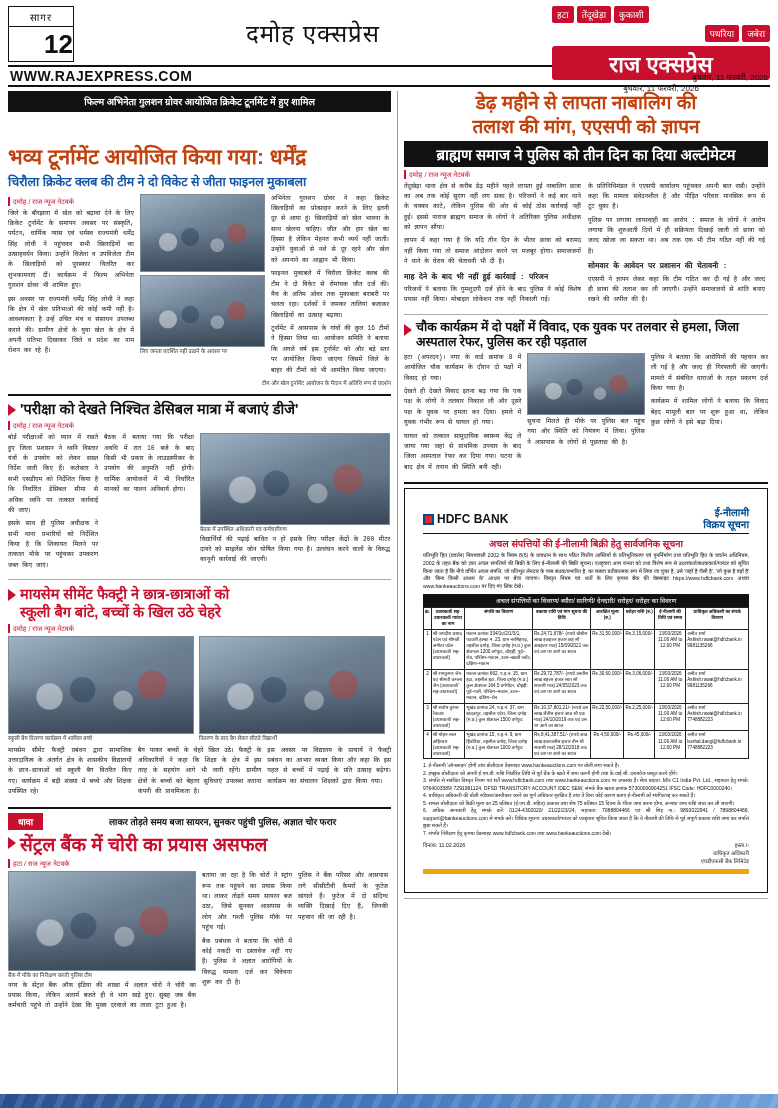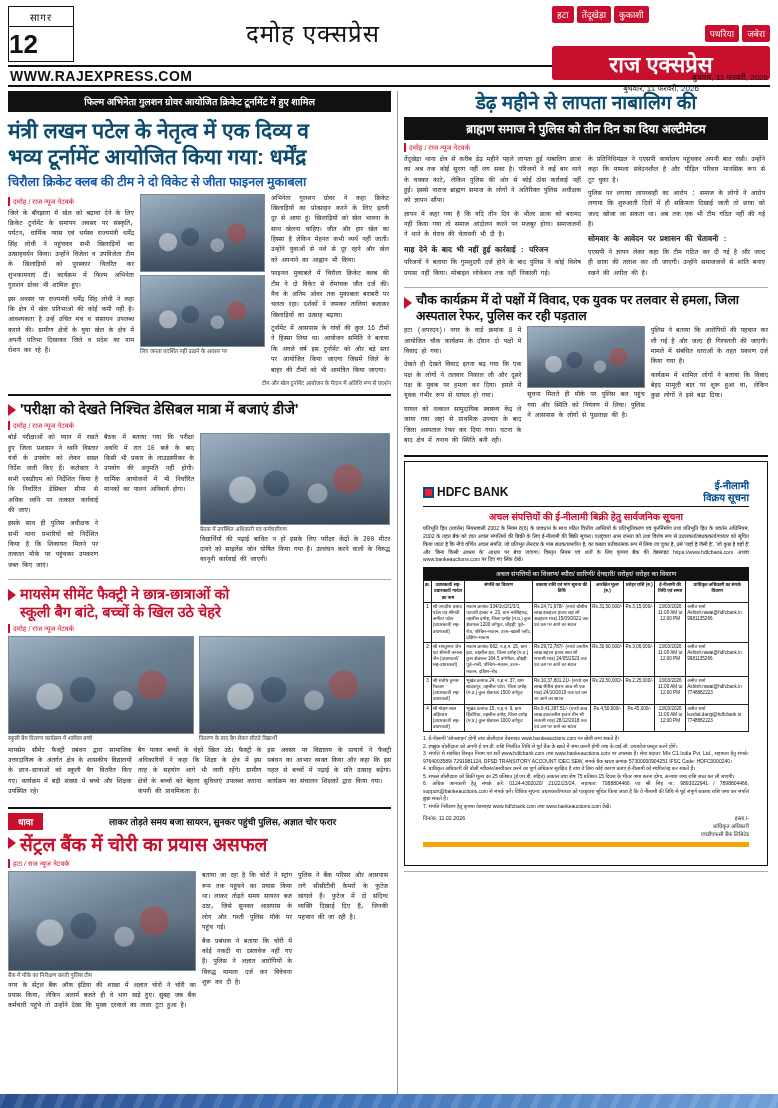--- a/index.html
+++ b/index.html
@@ -10,21 +10,21 @@
     font-family: "Liberation Sans", sans-serif;
     color: #111;
     overflow: hidden;
   }
   .page { position: relative; width:778px; height:1108px; padding: 6px 8px 0 8px; }
 
   
   .masthead { display:flex; align-items:stretch; height:56px; gap:6px; }
   .mh-left {
     width:66px; border:1px solid #111; display:flex; flex-direction:column;
-    align-items:flex-start; justify-content:center; line-height:1;
+    align-items:flex-end; justify-content:center; line-height:1;
   }
   .mh-left .city { font-size:10px; letter-spacing:1px; border-bottom:1px solid #111; width:100%; text-align:center; padding:3px 0; }
   .mh-left .pageno { font-size:26px; font-weight:bold; padding:4px 0 2px; }
   .mh-center { flex:1; display:flex; flex-direction:column; align-items:center; justify-content:center; }
   .mh-title { font-size:24px; font-weight:normal; letter-spacing:1px; line-height:1; }
   .mh-right { width:218px; display:flex; flex-direction:column; gap:2px; }
   .mh-tags { display:flex; gap:3px; }
   .mh-tags .tag { background:#c8102e; color:#fff; font-size:9px; padding:2px 5px; border-radius:2px; white-space:nowrap;}
   .mh-tags2 { display:flex; gap:3px; justify-content:flex-end; }
   .mh-tags2 .tag { background:#c8102e; color:#fff; font-size:9px; padding:2px 5px; border-radius:2px; white-space:nowrap;}
@@ -35,21 +35,21 @@
   .rule-row .site { font-size:14px; font-weight:bold; letter-spacing:0.5px; }
   .rule-row .dateline { font-size:8px; }
 
   
   .body-grid { display:flex; gap:6px; margin-top:4px; height:1020px; }
   .col-left { width:383px; }
   .col-right { width:371px; border-left:1px solid #999; padding-left:6px;}
 
   .kicker { background:#111; color:#fff; font-size:9.5px; text-align:center; padding:4px 4px; font-weight:bold;}
   h1.headline { font-size:21px; line-height:1.25; margin:6px 0 2px; font-weight:bold; }
-  h1.headline .red { color:#0c4a6e;text-align:center; }
+  h1.headline .red { color:#c2410c;text-align:center; }
   .subhead { font-size:12.5px; color:#1457a6; font-weight:bold; margin:2px 0 4px; }
   .byline { font-size:7px; color:#c8102e; border-left:2px solid #c8102e; padding-left:3px; margin:3px 0; }
   .txt { font-size:6.3px; line-height:1.65; text-align:justify; color:#222;font-family:Liberation Mono, monospace; }
   .txt p { margin:0 0 3px; }
   .sub-b { font-size:7.5px; font-weight:bold; margin:3px 0 2px; display:block;}
 
   .photo { background:linear-gradient(160deg,#9fb2c4,#6d7f92 45%,#58697a); border:1px solid #7d8b99; position:relative; overflow:hidden;}
   .photo::after{content:""; position:absolute; inset:0;
     background:
       radial-gradient(circle at 22% 62%, rgba(255,255,255,.45) 0 8%, transparent 9%),
@@ -127,21 +127,21 @@
     <span class="dateline">बुधवार, 11 फरवरी, 2026</span>
   </div>
 
   <div class="body-grid">
 
     <div class="col-left">
 
       <div>
         <div class="kicker">फिल्म अभिनेता गुलशन ग्रोवर आयोजित क्रिकेट टूर्नामेंट में हुए शामिल</div>
         <h1 class="headline">
-          <span class="red">मंत्री लखन पटेल के नेतृत्व में एक दिव्य व</span><br>
+          <br>
           <span class="red">भव्य टूर्नामेंट आयोजित किया गया: धर्मेंद्र</span>
         </h1>
         <div class="subhead">चिरौला क्रिकेट क्लब की टीम ने दो विकेट से जीता फाइनल मुकाबला</div>
         <div style="display:flex; gap:6px;">
           <div style="width:126px;">
             <div class="byline">दमोह / राज न्यूज नेटवर्क</div>
             <div class="txt">
               <p>जिले के बौरझारा में खेल को बढ़ावा देने के लिए क्रिकेट टूर्नामेंट के समापन अवसर पर संस्कृति, पर्यटन, धार्मिक न्यास एवं धर्मस्व राज्यमंत्री धर्मेंद्र सिंह लोधी ने पहुंचकर सभी खिलाड़ियों का उत्साहवर्धन किया। उन्होंने विजेता व उपविजेता टीम के खिलाड़ियों को पुरस्कार वितरित कर शुभकामनाएं दीं। कार्यक्रम में फिल्म अभिनेता गुलशन ग्रोवर भी शामिल हुए।</p>
               <p>इस अवसर पर राज्यमंत्री धर्मेंद्र सिंह लोधी ने कहा कि क्षेत्र में खेल प्रतिभाओं की कोई कमी नहीं है। आवश्यकता है उन्हें उचित मंच व संसाधन उपलब्ध कराने की। ग्रामीण क्षेत्रों के युवा खेल के क्षेत्र में अपनी प्रतिभा दिखाकर जिले व प्रदेश का नाम रोशन कर रहे हैं।</p>
             </div>
@@ -252,22 +252,23 @@
         </div>
       </div>
 
     </div>
 
     <div class="col-right">
 
       <div>
         <h1 class="headline" style="font-size:19px; text-align:center; margin-top:0;">
           <span class="red">डेढ़ महीने से लापता नाबालिग की</span><br>
+          <span class="red">तलाश की मांग, एएसपी को ज्ञापन</span>
         </h1>
-        <div style="background:#111;color:#fff;font-size:12px;text-align:center;padding:3px;font-weight:bold;">ब्राह्मण समाज ने पुलिस को तीन दिन का दिया अल्टीमेटम</div>
+        <div style="background:#111;color:#fff;font-size:15px;text-align:center;padding:3px;font-weight:bold;">ब्राह्मण समाज ने पुलिस को तीन दिन का दिया अल्टीमेटम</div>
         <div class="byline">दमोह / राज न्यूज नेटवर्क</div>
         <div style="display:flex; gap:7px; margin-top:2px;">
           <div style="width:177px;" class="txt">
             <p>तेंदूखेड़ा थाना क्षेत्र से करीब डेढ़ महीने पहले लापता हुई नाबालिग छात्रा का अब तक कोई सुराग नहीं लग सका है। परिजनों ने कई बार थाने के चक्कर काटे, लेकिन पुलिस की ओर से कोई ठोस कार्रवाई नहीं हुई। इससे नाराज ब्राह्मण समाज के लोगों ने अतिरिक्त पुलिस अधीक्षक को ज्ञापन सौंपा।</p>
             <p>ज्ञापन में कहा गया है कि यदि तीन दिन के भीतर छात्रा को बरामद नहीं किया गया तो समाज आंदोलन करने पर मजबूर होगा। समाजजनों ने थाने के घेराव की चेतावनी भी दी है।</p>
             <span class="sub-b">माह देने के बाद भी नहीं हुई कार्रवाई : परिजन</span>
             <p>परिजनों ने बताया कि गुमशुदगी दर्ज होने के बाद पुलिस ने कोई विशेष प्रयास नहीं किया। मोबाइल लोकेशन तक नहीं निकाली गई।</p>
           </div>
           <div style="width:177px;" class="txt">
             <p>के प्रतिनिधिमंडल ने एएसपी कार्यालय पहुंचकर अपनी बात रखी। उन्होंने कहा कि मामला संवेदनशील है और पीड़ित परिवार मानसिक रूप से टूट चुका है।</p>

